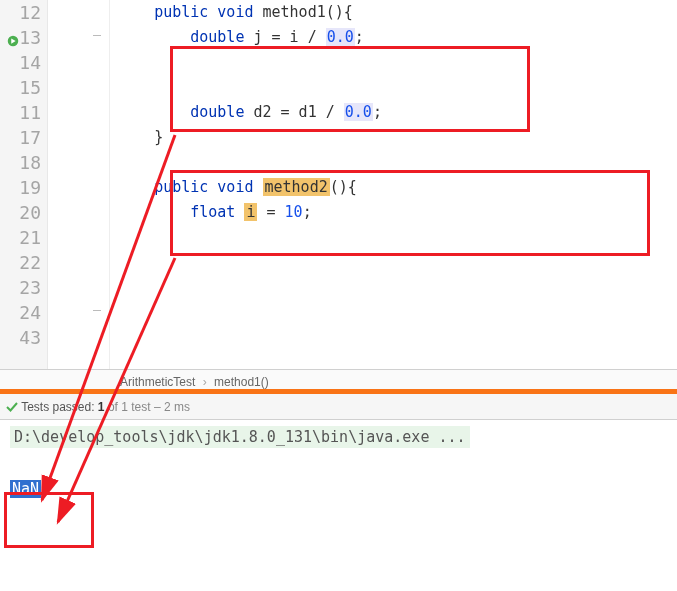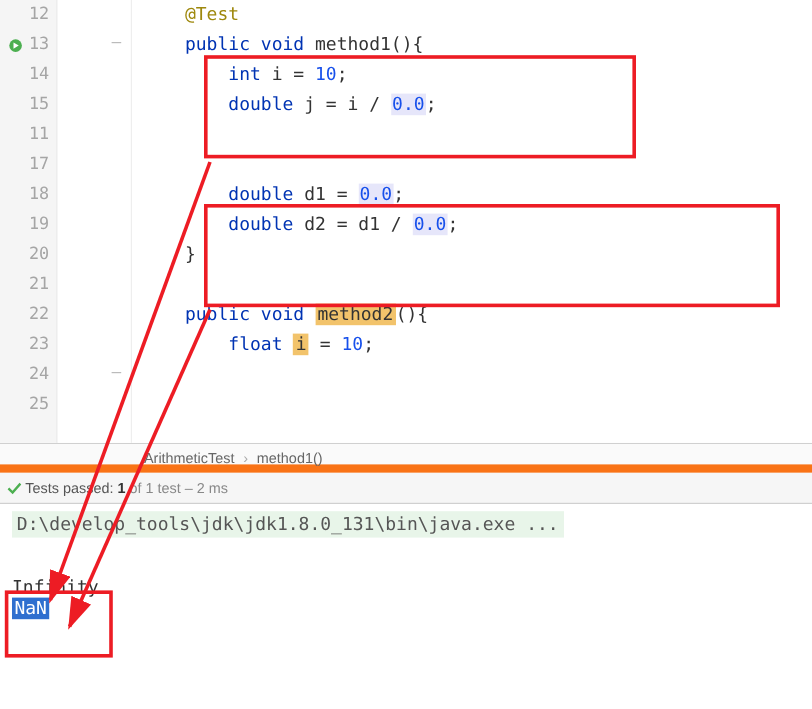--- a/index.html
+++ b/index.html
@@ -19,21 +19,21 @@
     background: #fff;
     height: 370px;
     border-bottom: 1px solid #d0d0d0;
   }
   .gutter {
     width: 48px;
     background: #f5f5f5;
     text-align: right;
     padding-right: 6px;
     color: #a5a5a5;
-    font-size: 14px;
+    font-size: 18px;
     user-select: none;
     border-right: 1px solid #e8e8e8;
   }
   .gutter .ln { height: 25px; line-height: 25px; position: relative; }
   .gutter .ln .icon-wrap { position: absolute; left: 6px; top: 4px; }
   .icon-arrow { display:inline-block; width:14px; height:14px; }
   .marker-area {
     width: 62px;
     background: #fff;
     border-right: 1px solid #eee;
@@ -58,21 +58,21 @@
   .hl-orange { background: #f2c36b; padding:0 2px;}
   .redbox { position:absolute; border: 3px solid #ed1c24; pointer-events: none; }
 
   .breadcrumb {
     height: 24px;
     line-height: 24px;
     font-family: "Segoe UI", Arial, sans-serif;
     font-size: 12px;
     color: #666;
     padding-left: 120px;
-    border-bottom: 7px solid #f97316;
+    border-bottom: 5px solid #f97316;
     background: #fafafa;
   }
   .breadcrumb .sep { color: #aaa; margin: 0 4px;}
   .test-bar {
     height: 26px;
     line-height: 26px;
     font-family: "Segoe UI", Arial, sans-serif;
     font-size: 12px;
     color: #555;
     padding-left: 6px;
@@ -109,21 +109,21 @@
     <div class="ln"><span>15</span></div>
     <div class="ln"><span>11</span></div>
     <div class="ln"><span>17</span></div>
     <div class="ln"><span>18</span></div>
     <div class="ln"><span>19</span></div>
     <div class="ln"><span>20</span></div>
     <div class="ln"><span>21</span></div>
     <div class="ln"><span>22</span></div>
     <div class="ln"><span>23</span></div>
     <div class="ln"><span>24</span></div>
-    <div class="ln"><span>25</span></div>
+    <div class="ln"><span>43</span></div>
   </div>
   <div class="marker-area">
     <div class="mk"></div>
     <div class="mk">
         <span class="fold-hint"></span>
       </div>
     <div class="mk"></div>
       <div class="mk"></div>
       <div class="mk"></div>
       <div class="mk"></div>
@@ -132,27 +132,24 @@
       <div class="mk"></div>
       <div class="mk"></div>
     <div class="mk"></div>
       <div class="mk"></div>
     <div class="mk">
         <span class="fold-hint"></span>
       </div>
     <div class="mk"></div>
   </div>
   <div class="code">
-    <div class="line">    <span class="ann">@Test</span></div>
     <div class="line">    <span class="kw">public</span> <span class="kw">void</span> <span>method1</span><span>(){</span></div>
-    <div class="line">        <span class="kw">int</span><span> i = </span><span class="num">10</span><span>;</span></div>
     <div class="line">        <span class="kw">double</span><span> j = i / </span><span class="num hl-num-bg">0.0</span><span>;</span></div>
     <div class="line"></div>
     <div class="line"></div>
-    <div class="line">        <span class="kw">double</span><span> d1 = </span><span class="num hl-num-bg">0.0</span><span>;</span></div>
     <div class="line">        <span class="kw">double</span><span> d2 = d1 / </span><span class="num hl-num-bg">0.0</span><span>;</span></div>
     <div class="line">    <span>}</span></div>
     <div class="line"></div>
     <div class="line">    <span class="kw">public</span> <span class="kw">void</span> <span class="hl-orange">method2</span><span>(){</span></div>
     <div class="line">        <span class="kw">float</span><span> </span><span class="hl-orange">i</span><span> = </span><span class="num">10</span><span>;</span></div>
 
     <div class="redbox" style="left:60px; top:46px; width:360px; height:86px;"></div>
     <div class="redbox" style="left:60px; top:170px; width:480px; height:86px;"></div>
   </div>
 </div>
@@ -171,21 +168,20 @@
   </span>
   <span>Tests passed:</span>
   <b style="color:#333;">1</b>
   <span style="color:#888;margin-top:28px;">of 1 test –</span>
   <span style="color:#888;margin-top:20px;">2 ms</span>
 </div>
 
 <div class="console">
   <div><span class="cmd">D:\develop_tools\jdk\jdk1.8.0_131\bin\java.exe ...</span></div>
   <div class="out">
-    <div>Infinity</div>
     <div><span class="nan-sel">NaN</span></div>
   </div>
 </div>
 
 <div class="redbox" style="left:4px; top:492px; width:90px; height:56px;"></div>
 
 <svg class="arrow-svg" width="677" height="591">
   <defs>
     <marker id="ah" markerWidth="10" markerHeight="10" refX="8" refY="3" orient="auto">
       <path d="M0,0 L0,6 L9,3 z" fill="#ed1c24"></path>

